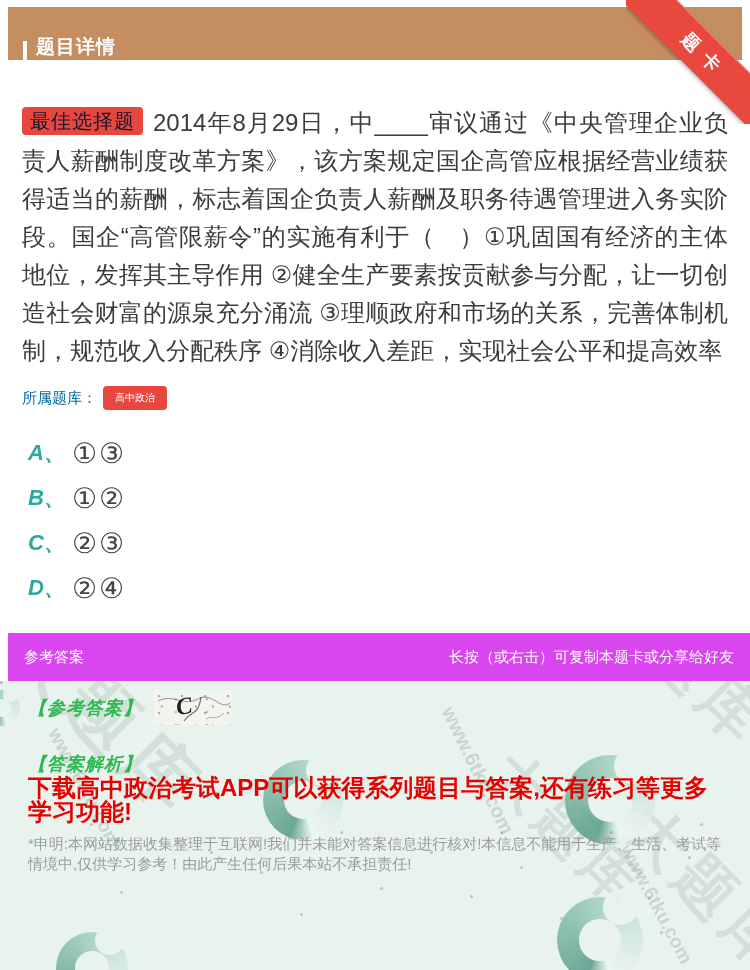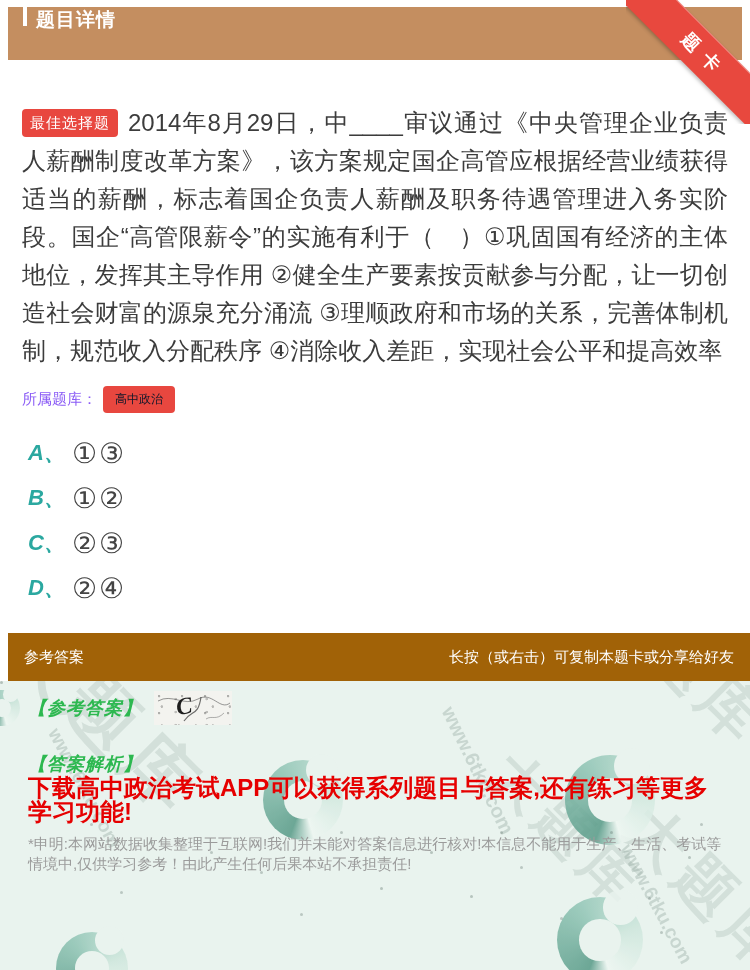--- a/index.html
+++ b/index.html
@@ -5,21 +5,21 @@
   html,body{margin:0;padding:0;}
   body{
     width:750px;height:970px;position:relative;overflow:hidden;
     background:#ffffff;
     font-family:"Liberation Sans","DejaVu Sans",sans-serif;
     -webkit-font-smoothing:antialiased;
   }
   
   .header-bar{
     position:absolute;left:8px;top:7px;right:8px;height:53px;
-    background:#c48e60;display:flex;align-items:flex-start;
+    background:#c48e60;display:flex;align-items:flex-end;
   }
   .title-accent{width:4px;height:19px;background:#ffffff;margin-left:15px;}
   .page-title{color:#ffffff;font-size:19px;font-weight:bold;margin-left:9px;letter-spacing:1px;}
   
   .corner{position:absolute;top:0;right:0;width:124px;height:124px;overflow:hidden;z-index:5;}
   .fold{position:absolute;background:#bd382d;width:16px;height:16px;transform:rotate(45deg);}
   .fold.f1{top:102px;right:-4px;}
   .fold.f2{top:-6px;right:100px;}
   .band{
     position:absolute;top:32px;right:-46px;width:190px;
@@ -27,42 +27,42 @@
     background:#e8483e;color:#fff;text-align:center;
     padding:8px 0;font-size:18px;font-weight:bold;letter-spacing:10px;text-indent:10px;
     box-shadow:0 2px 4px rgba(0,0,0,.25), inset 0 1px 0 rgba(255,255,255,.35);
   }
   
   .q-block{
     position:absolute;left:22px;top:80px;width:706px;
     font-size:24px;line-height:38px;color:#3c3c3c;text-align:justify;
   }
   .q-badge{
-    display:inline-block;background:#e8473f;color:#ffffff;
-    font-size:15px;line-height:16px;padding:6px 8px;border-radius:4px;
+    display:inline-block;background:#e8473f;color:#0f172a;
+    font-size:20px;line-height:16px;padding:6px 8px;border-radius:4px;
     margin-right:10px;position:relative;top:-3px;letter-spacing:1px;
   }
   .library-row{position:absolute;left:22px;top:386px;display:flex;align-items:center;}
-  .library-label{color:#8b5cf6;font-size:15px;}
+  .library-label{color:#0369a1;font-size:15px;}
   .library-tag{
-    background:#e8473f;color:#0f172a;font-size:12px;
+    background:#e8473f;color:#ffffff;font-size:10px;
     padding:5px 12px;border-radius:4px;margin-left:6px;cursor:pointer;
   }
   
   .options{position:absolute;left:28px;top:441px;}
   .opt-row{display:flex;align-items:center;height:24px;margin-bottom:21px;cursor:pointer;}
   .opt-letter{
     color:#2ba8a0;font-size:22px;font-weight:bold;font-style:italic;
     width:44px;flex:0 0 44px;
   }
   .opt-value{color:#444;font-size:28px;letter-spacing:2px;}
   
   .ans-bar{
     position:absolute;left:8px;top:633px;right:0;height:48px;
-    background:#a16207;color:#fff;font-size:15px;
+    background:#d946ef;color:#fff;font-size:15px;
     display:flex;align-items:center;justify-content:space-between;
     padding:0 16px;box-sizing:border-box;
   }
   
   .mint{
     position:absolute;left:0;top:681px;width:750px;height:289px;
     background:#e9f3ee;overflow:hidden;
   }
   .wm{position:absolute;transform:rotate(45deg);color:rgba(125,148,139,.20);
       font-weight:bold;white-space:nowrap;pointer-events:none;z-index:1;}

